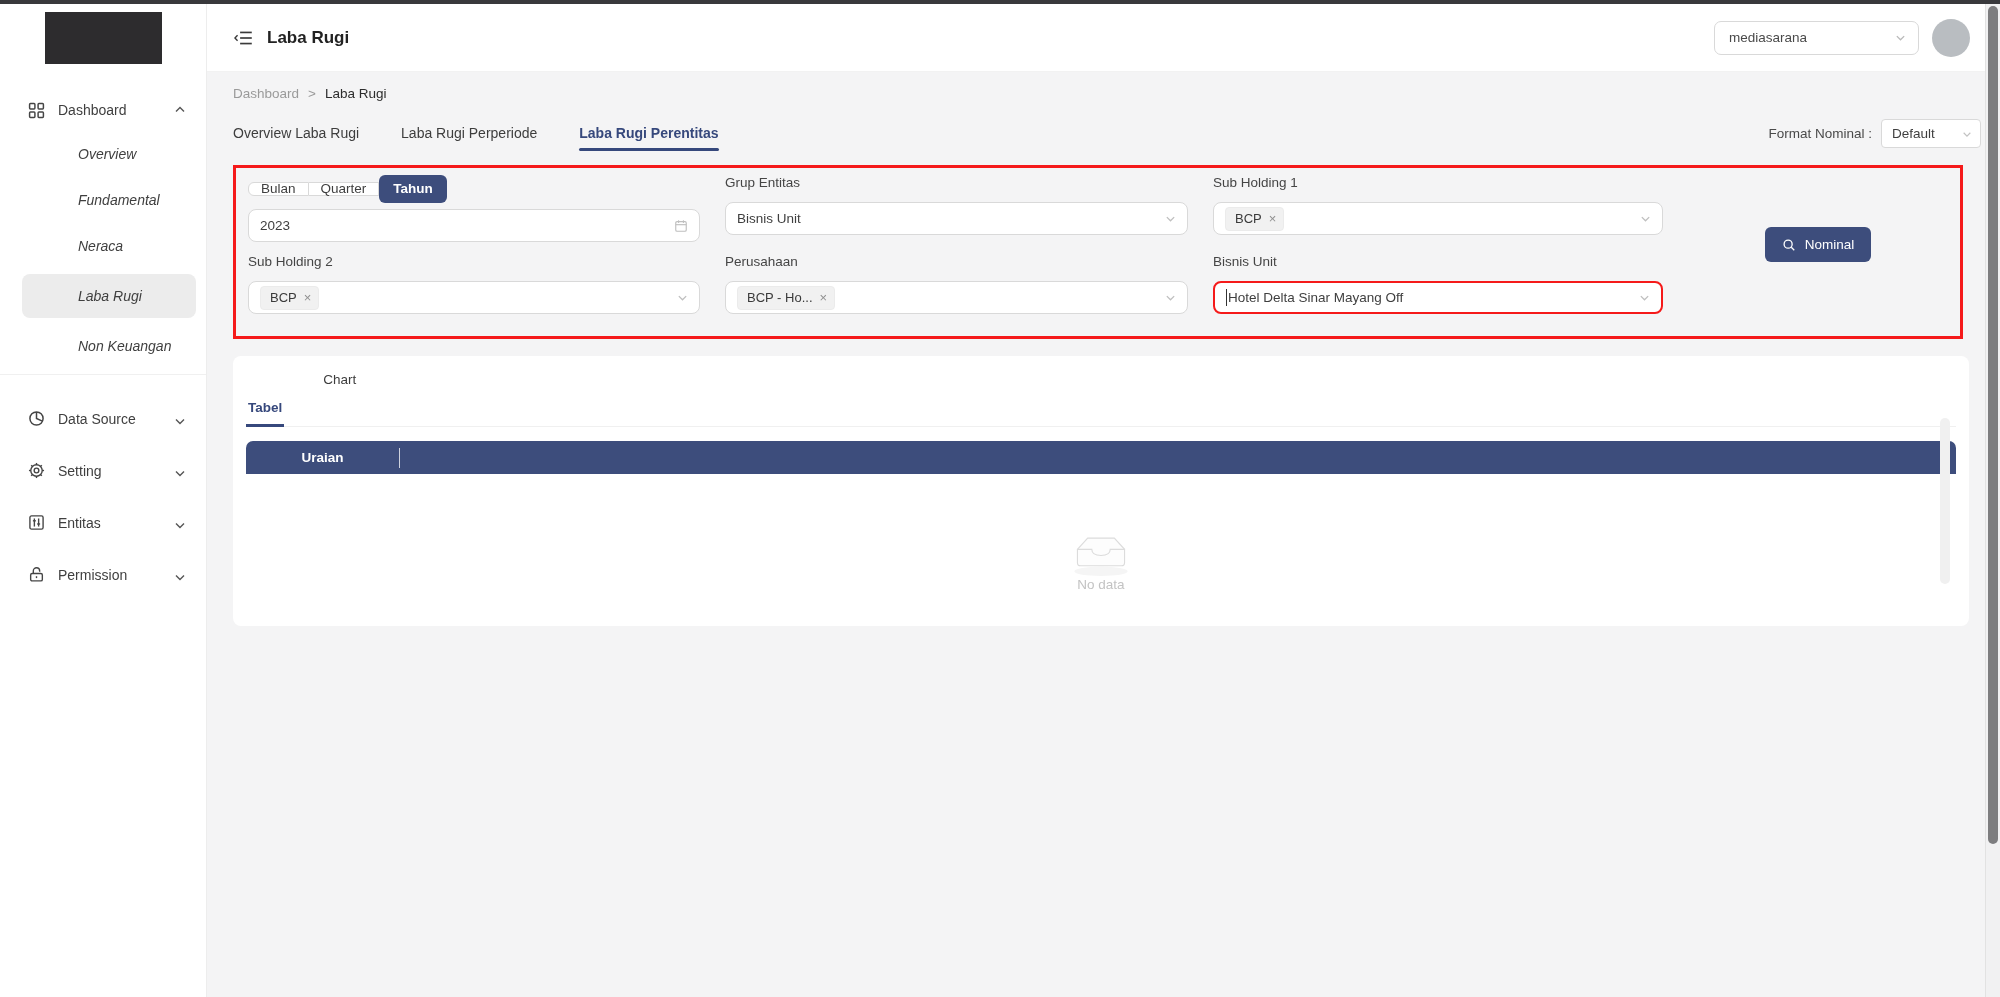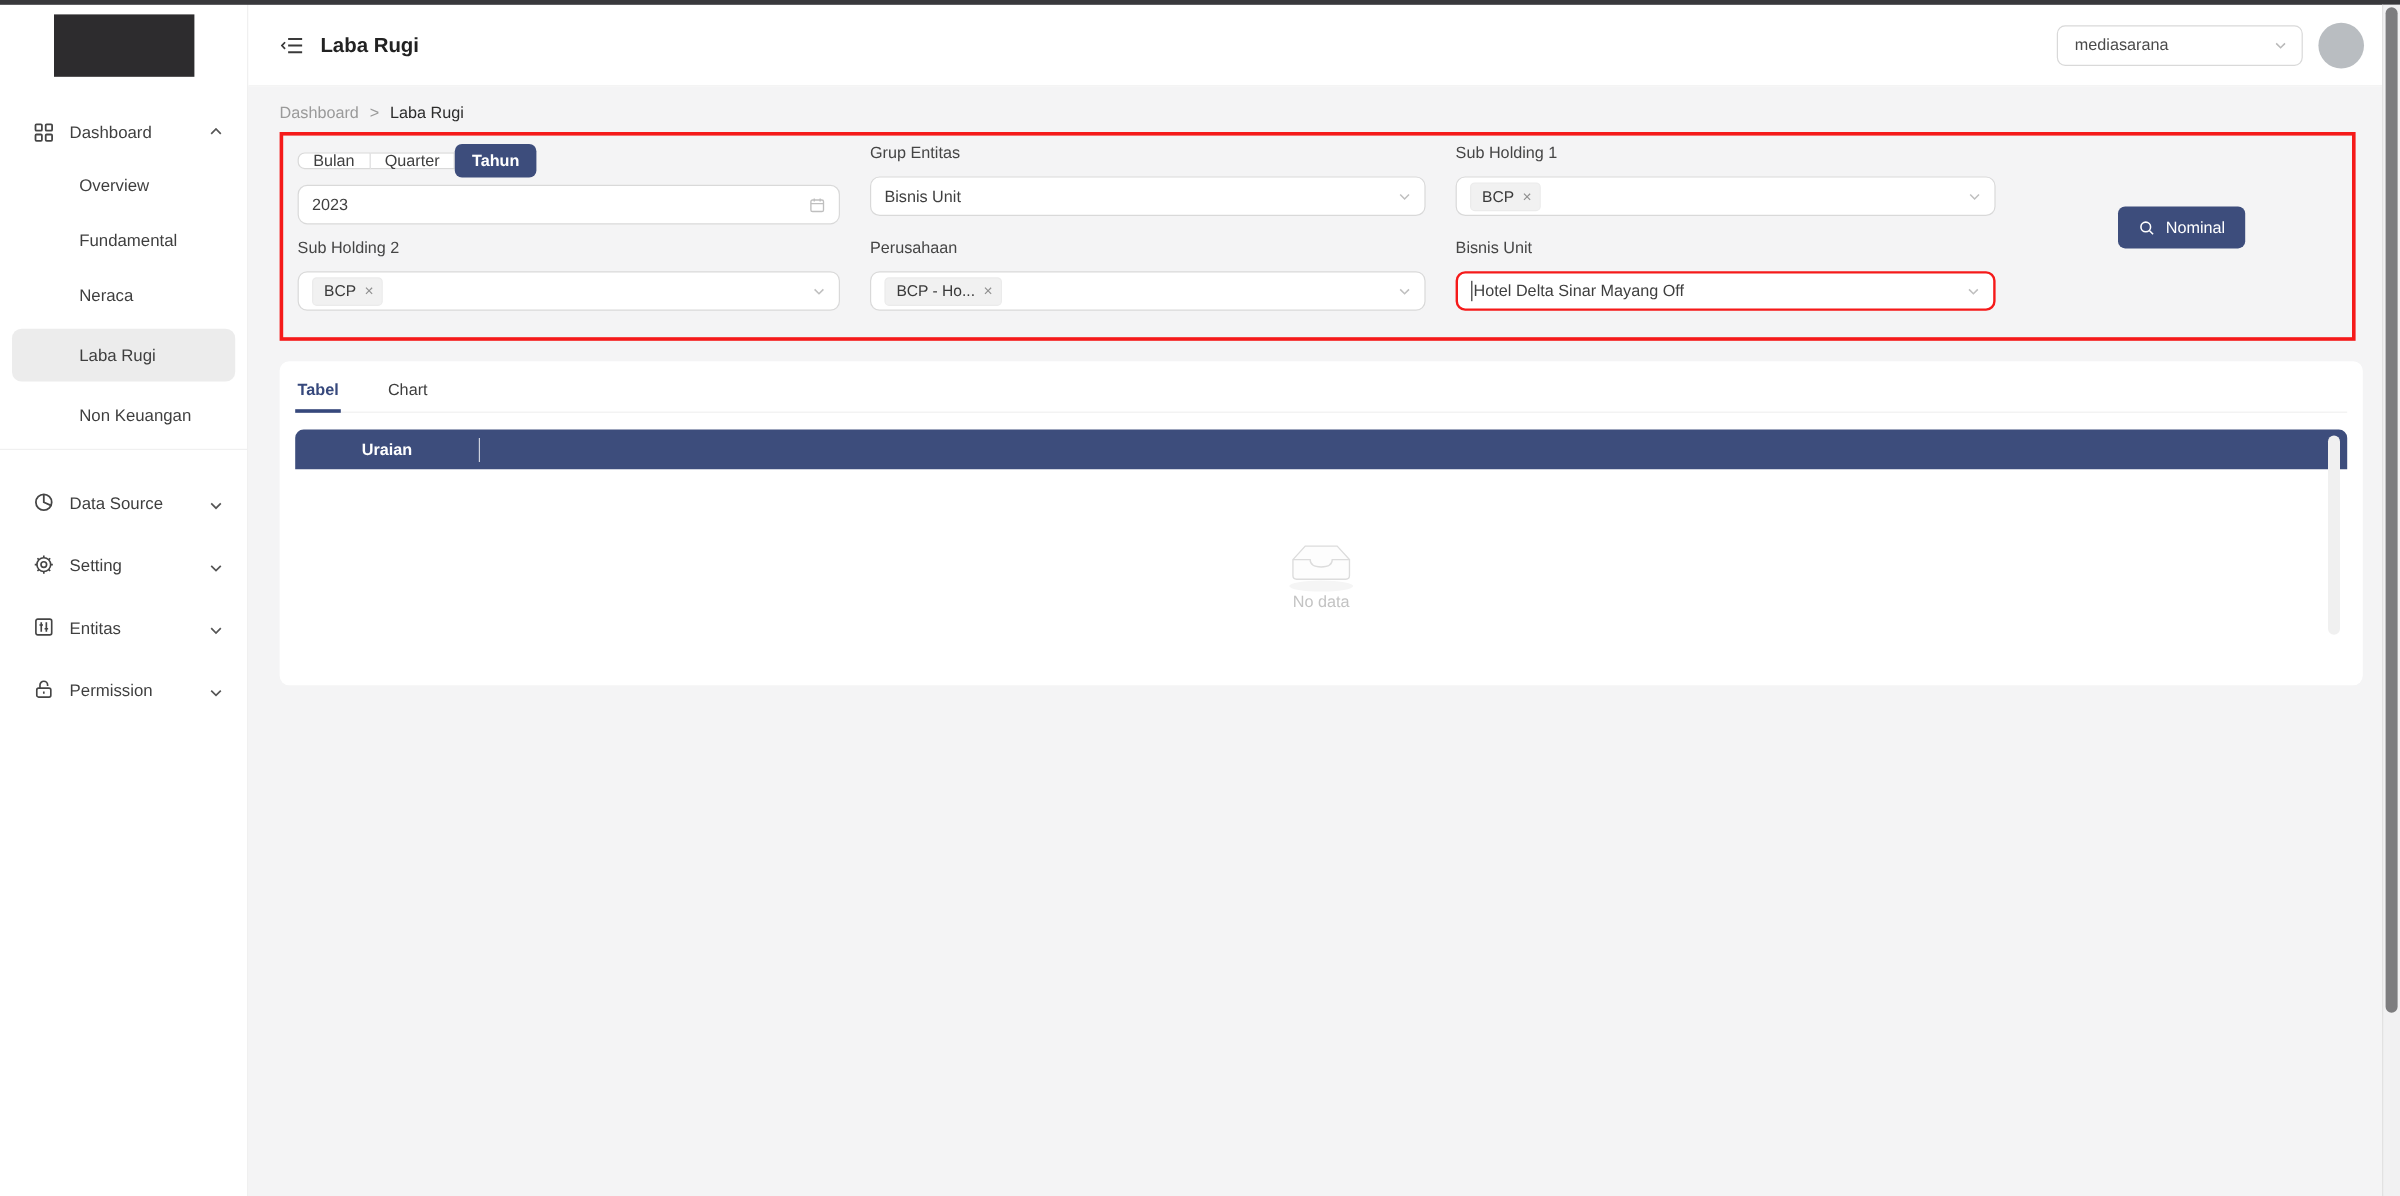--- a/index.html
+++ b/index.html
@@ -8,21 +8,21 @@
 
   .app { display:flex; width:2000px; height:997px; }
 
   
   .sidebar { width:207px; background:#fff; height:100%; border-right:1px solid #ededed; padding-top:12px; flex:none; }
   .logo { width:117px; height:52px; background:#2d2c2e; margin:0 auto 26px auto; }
   .nav-row { display:flex; align-items:center; height:40px; padding:0 20px 0 28px; color:#3f3f3f; font-size:14px; cursor:pointer; }
   .nav-row .ic { width:17px; height:17px; margin-right:13px; flex:none; display:flex; align-items:center; }
   .nav-row .lbl { flex:1; }
   .nav-row .chev { width:12px; height:12px; color:#555; }
-  .subnav { margin:6px 0 2px 0; }
+  .subnav { margin:6px 0 2px 12px;font-style:italic; }
   .sub-item { height:36px; display:flex; align-items:center; padding-left:56px; font-size:14px; color:#3f3f3f; margin:0 10px 10px 10px; border-radius:8px; cursor:pointer; }
   .sub-item.active { background:#ececec; height:44px; }
   .side-divider { border-bottom:1px solid #f0f0f0; margin:2px 0 12px 0; }
   .group-row { margin-bottom:12px;align-items:flex-end; }
   svg.icon { display:block; }
 
   
   .main { flex:1; position:relative; }
   .header { height:68px; margin-top:4px; background:#fff; display:flex; align-items:center; padding:0 30px 0 27px; border-bottom:1px solid #f2f2f2; }
   .fold { width:20px; height:20px; margin-right:13px; cursor:pointer; color:#3a3a3a; }
@@ -62,21 +62,21 @@
   .cal { color:#bfbfbf; margin-left:auto; }
   .red-outline { border:2px solid #f51a1a !important; border-radius:8px; }
   .caret-line { width:1px; height:17px; background:#333; margin-right:1px; }
   .apply-cell { grid-row:1 / span 2; grid-column:4; display:flex; align-items:center; justify-content:center; }
   .apply-btn { background:#3d4d7c; color:#fff; border:none; border-radius:6px; height:35px; padding:0 17px; font-size:13.5px; display:flex; align-items:center; gap:9px; cursor:pointer; font-family:"Liberation Sans", sans-serif; }
 
   
   .card { margin-top:17px; background:#fff; border-radius:8px; width:1736px; height:270px; padding:12px 13px 10px 13px; position:relative; }
   .card-tabs { display:flex; border-bottom:1px solid #f0f0f0; }
   .card-tab { font-size:13.5px; color:#3d3d3d; margin-right:37px; padding:4px 2px 11px 2px; cursor:pointer; position:relative; }
-  .card-tab.active { color:#36487c; font-weight:bold; }
+  .card-tab.active { color:#36487c; font-weight:bold;margin-top:28px; }
   .card-tab.active::after { content:""; position:absolute; left:0; right:0; bottom:-1px; height:3px; background:#36487c; }
   .tbl-header { margin-top:14px; background:#3d4d7c; height:33px; border-radius:7px 7px 0 0; display:flex; align-items:center; }
   .tbl-col-uraian { width:153px; text-align:center; color:#fff; font-size:13.5px; font-weight:bold; }
   .tbl-col-div { width:1px; height:20px; background:rgba(255,255,255,0.75); }
   .tbl-body { height:178px; display:flex; flex-direction:column; align-items:center; justify-content:center; }
   .empty-text { margin-top:0; font-size:13.5px; color:#c3c3c3; }
   .inner-scroll { position:absolute; right:19px; top:62px; width:10px; height:166px; background:#f0f0f0; border-radius:6px; cursor:pointer; }
 
   
   .pagebar { position:absolute; right:0; top:4px; bottom:0; width:15px; background:#f1f1f2; border-left:1px solid #e2e2e2; z-index:60; }
@@ -228,20 +228,36 @@
     </div>
 
     <div class="content">
 
       <div class="breadcrumb">
         <span class="bc-parent">Dashboard</span>
         <span class="bc-sep">&gt;</span>
         <span class="bc-current">Laba Rugi</span>
       </div>
 
+      <div class="tabs-row">
+        <span class="page-tab">Overview Laba Rugi</span>
+        <span class="page-tab">Laba Rugi Perperiode</span>
+        <span class="page-tab active">Laba Rugi Perentitas</span>
+        <div class="fmt-wrap">
+          <span class="fmt-label">Format Nominal :</span>
+          <div class="fmt-select">
+            <span>Default</span>
+            <span class="chev">
+              <svg class="icon" width="10" height="10" viewBox="0 0 12 12" fill="none" stroke="#c2c2c2" stroke-width="1.4">
+                  <polyline points="2,4.5 6,8.5 10,4.5"></polyline>
+                </svg>
+            </span>
+          </div>
+        </div>
+      </div>
 
       <div class="filter-panel">
 
         <div>
           <div class="seg">
             <span class="seg-btn first">Bulan</span>
             <span class="seg-btn mid">Quarter</span>
             <span class="seg-btn selected">Tahun</span>
           </div>
           <div class="control">

